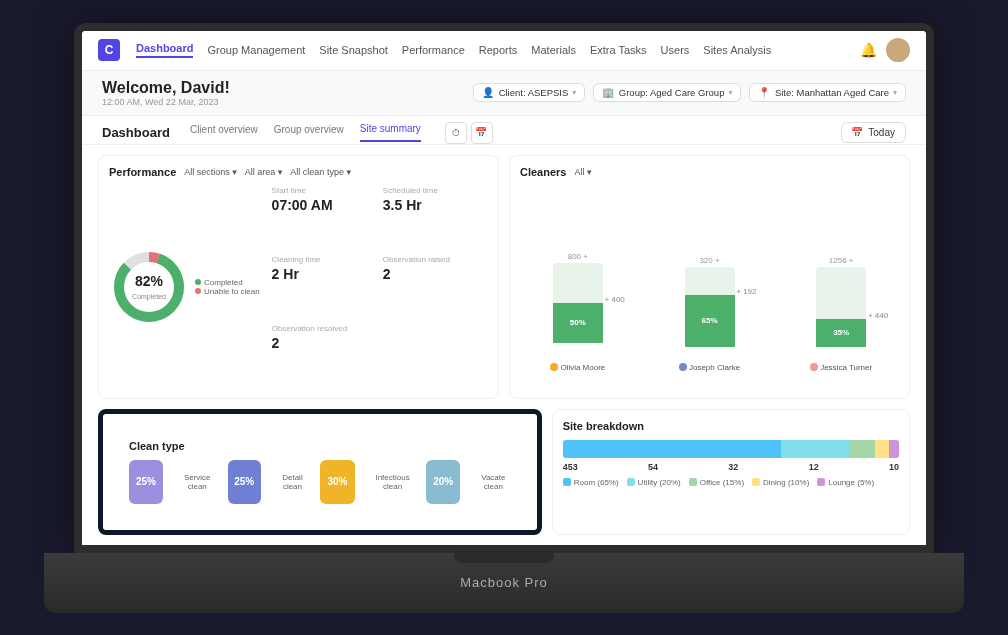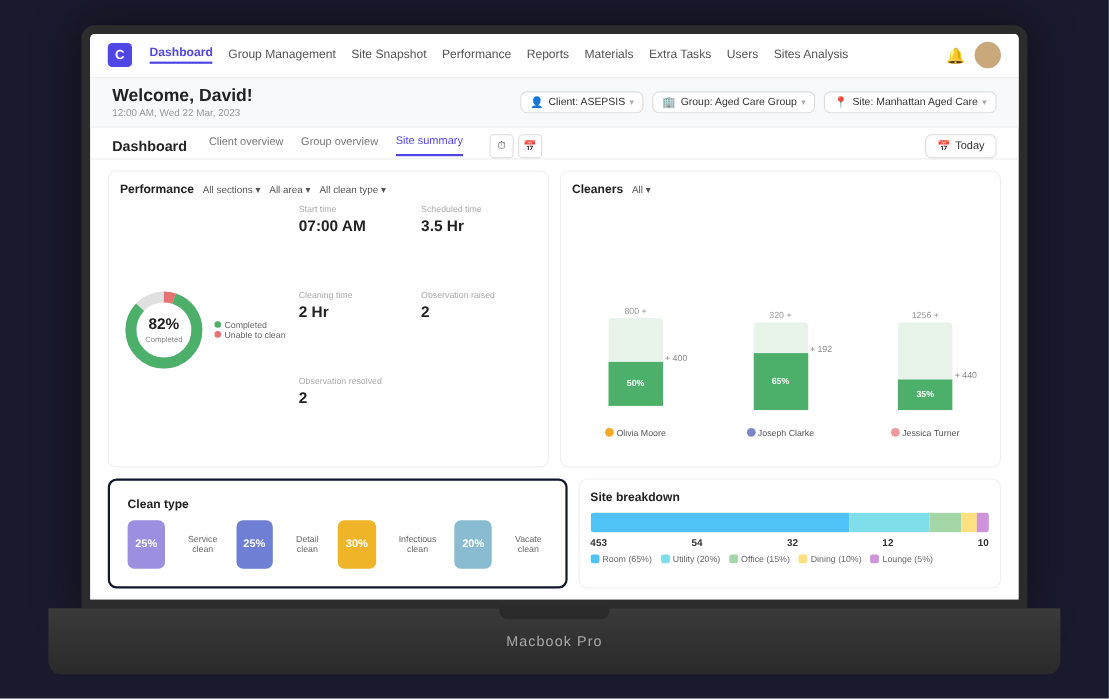--- a/index.html
+++ b/index.html
@@ -490,23 +490,23 @@
     
     .bottom-row {
       display: flex;
       gap: 10px;
     }
 
     
     .clean-type-section {
       flex: 1;
       background: white;
-      border: 2px solid #0f172a;
+      border: 5px solid #0f172a;
       border-radius: 8px;
-      padding: 16px;
+      padding: 26px;
     }
 
     .clean-type-grid {
       display: flex;
       gap: 12px;
       margin-top: 8px;
       justify-content: space-around;
     }
 
     .clean-type-item {

